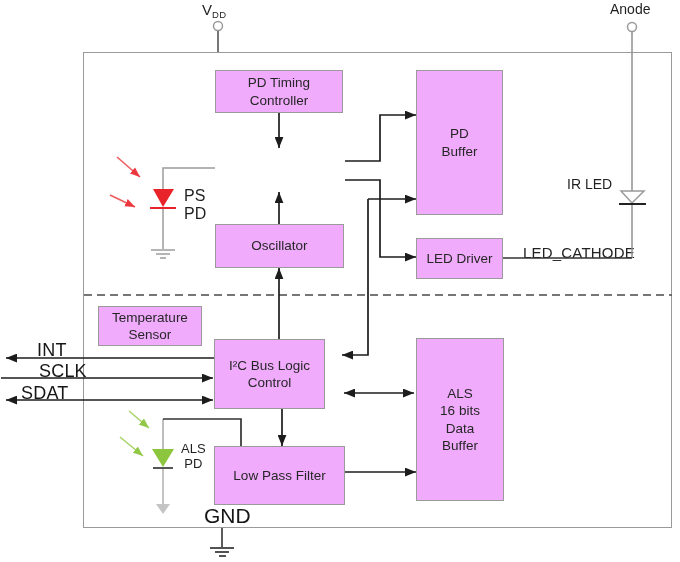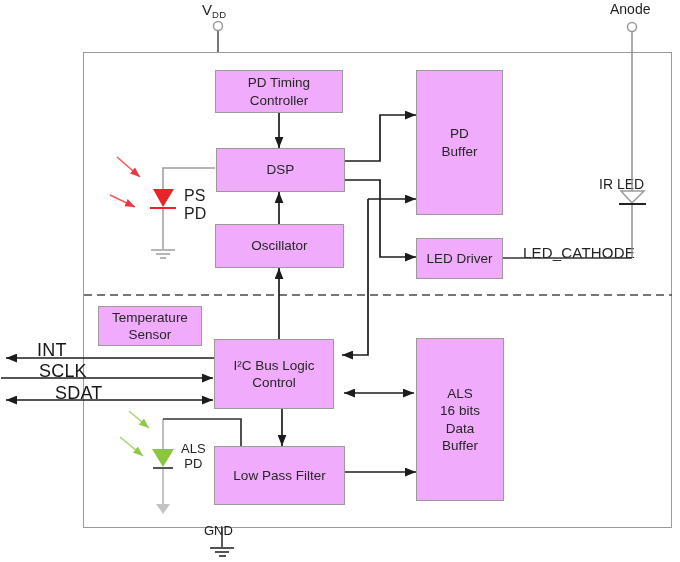--- a/index.html
+++ b/index.html
@@ -15,48 +15,47 @@
     position:absolute;border:1px solid #9a9a9a;background:#f0abfc;box-sizing:border-box;
     display:flex;align-items:center;justify-content:center;text-align:center;
     font-size:13.5px;line-height:1.28;color:#262626;white-space:pre-line;
   }
   .b-pdtiming{left:215px;top:70px;width:128px;height:43px;}
   .b-dsp{left:216px;top:148px;width:129px;height:44px;}
   .b-osc{left:215px;top:224px;width:129px;height:44px;}
   .b-pdbuf{left:416px;top:70px;width:87px;height:145px;}
   .b-leddrv{left:416px;top:238px;width:87px;height:41px;}
   .b-temp{left:98px;top:306px;width:104px;height:40px;}
-  .b-i2c{left:214px;top:339px;width:120px;height:70px;}
+  .b-i2c{left:214px;top:339px;width:111px;height:70px;}
   .b-lpf{left:214px;top:446px;width:131px;height:59px;}
   .b-als{left:416px;top:338px;width:88px;height:163px;}
   .lbl{position:absolute;white-space:pre-line;line-height:1.12;}
   .vdd{left:202px;top:2px;font-size:15px;}
   .vdd .sub{font-size:9.5px;vertical-align:-3px;letter-spacing:.3px;}
   .anode{left:610px;top:2px;font-size:14px;}
   .pin-big{font-size:18px;letter-spacing:.2px;color:#161616;margin-left:12px;}
   .int{left:25px;top:340px;}
   .sclk{left:27px;top:361px;}
-  .sdat{left:43px;top:383px;}
-  .gnd{left:204px;top:524px;font-size:13px;color:#161616;}
-  .irled{left:567px;top:177px;font-size:14px;margin-left:32px;}
+  .sdat{left:9px;top:383px;}
+  .gnd{left:204px;top:504px;font-size:21px;color:#161616;}
+  .irled{left:567px;top:177px;font-size:14px;}
   .ledcath{left:523px;top:245px;font-size:15px;letter-spacing:.2px;color:#222;}
   .pspd{left:184px;top:187px;font-size:16px;}
   .alspd{left:181px;top:442px;font-size:13px;text-align:center;}
   .wires{position:absolute;left:0;top:0;width:680px;height:562px;pointer-events:none;}
 </style>
 </head>
 <body>
 
 <div class="stage">
 
   <div class="bigbox"></div>
 
   <div class="block b-pdtiming">PD Timing
 Controller</div>
-  <div class="block b-dsp">DSP</div>
   <div class="block b-osc">Oscillator</div>
   <div class="block b-pdbuf">PD
 Buffer</div>
   <div class="block b-temp">Temperature
 Sensor</div>
   <div class="block b-leddrv">LED Driver</div>
   <div class="block b-i2c">I²C Bus Logic
 Control</div>
   <div class="block b-lpf">Low Pass Filter</div>
   <div class="block b-als">ALS

